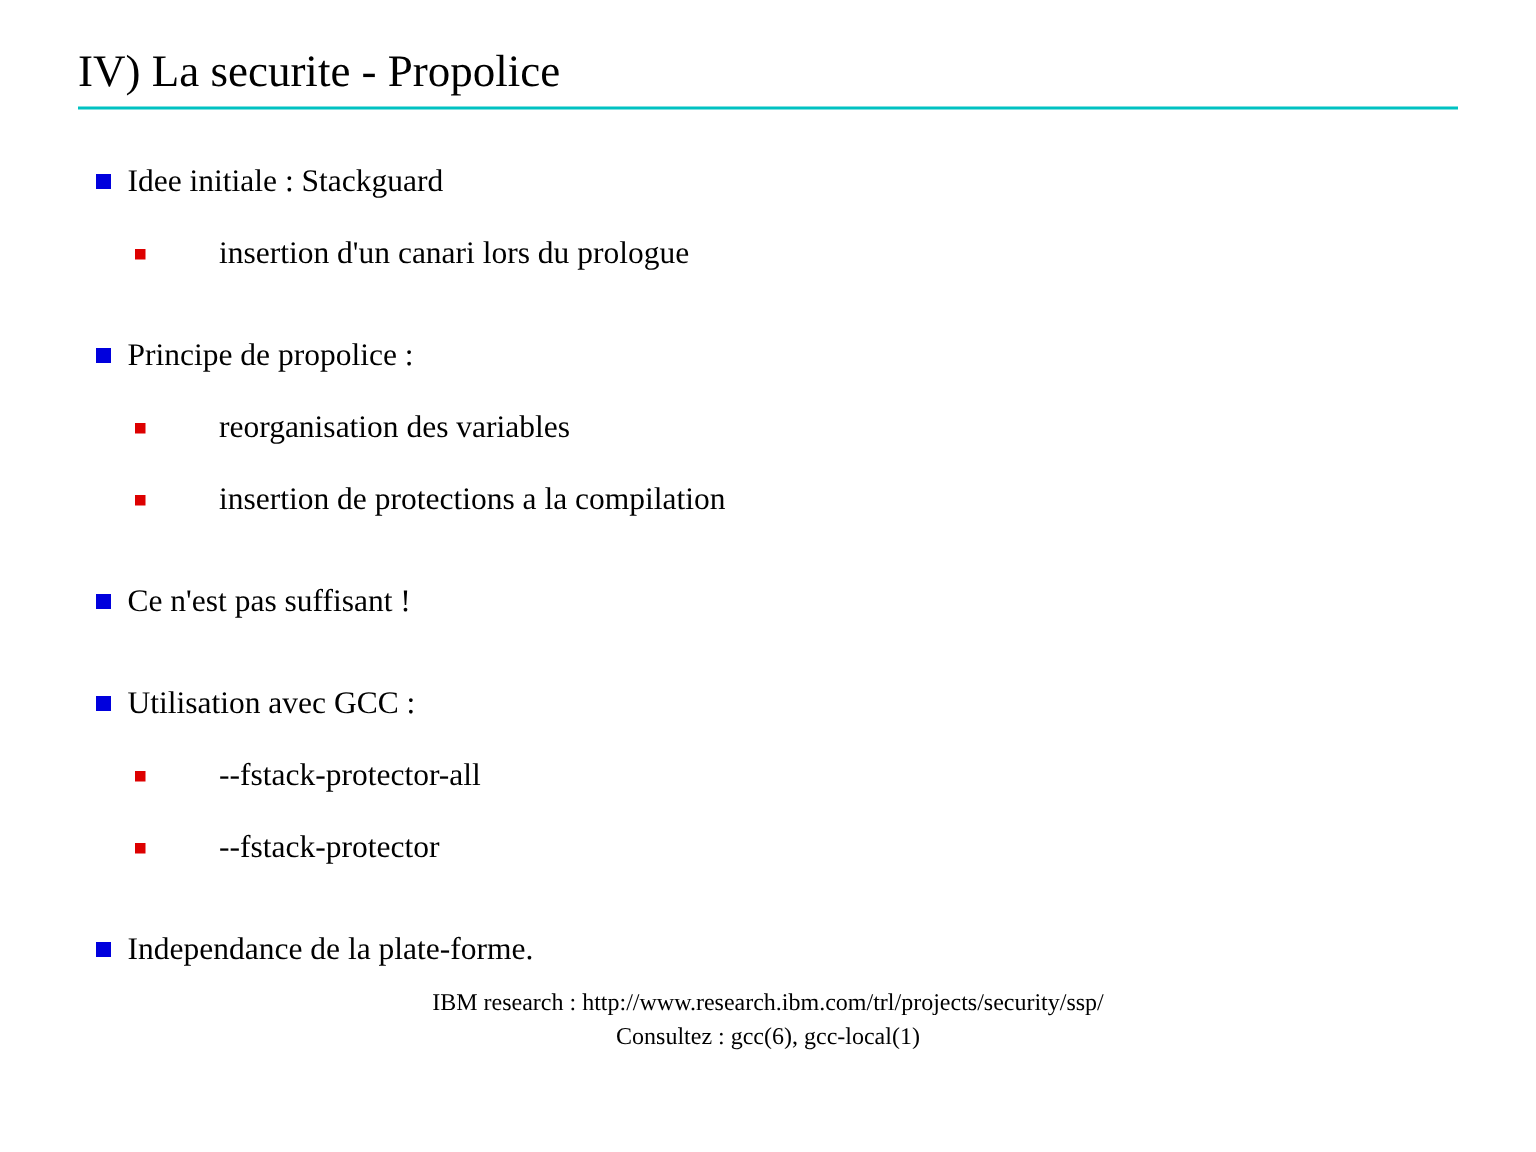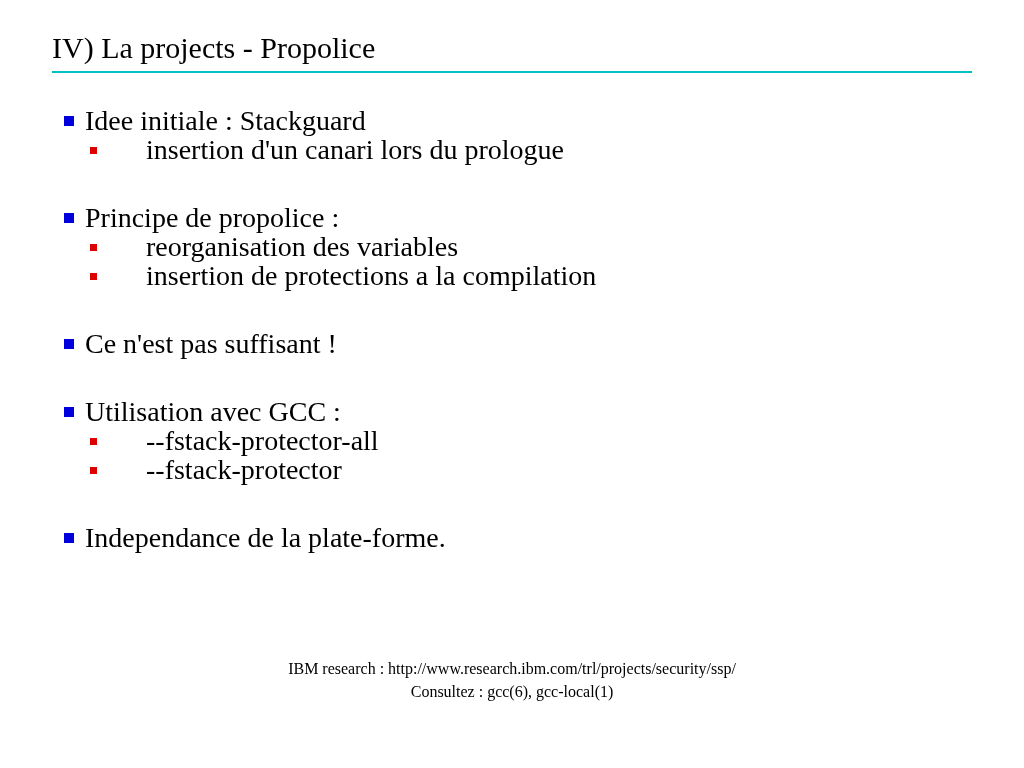--- a/index.html
+++ b/index.html
@@ -34,24 +34,25 @@
   }
   .content {
     margin-top: 33px;
   }
   .group {
     margin-bottom: 39px;
   }
   .line {
     display: flex;
     align-items: center;
-    font-size: 28px;
+    font-size: 21px;
     line-height: 29px;
     height: 29px;
     white-space: pre;
+    margin-top: 19px;
   }
   .main-line {
     padding-left: 12px;
   }
   .sub-line {
     padding-left: 38px;
     gap: 41px;
   }
   .bullet-main {
     flex: 0 0 auto;
@@ -78,21 +79,21 @@
   .footer-line {
     font-size: 16px;
     line-height: 23px;
   }
 </style>
 </head>
 <body>
 
 <div class="slide">
 
-  <h1 class="title">IV) La projects - Propolice</h1>
+  <h1 class="title">IV) La securite - Propolice</h1>
   <div class="rule"></div>
 
   <div class="content">
 
     <div class="group">
       <div class="line main-line">
         <span class="bullet-main"></span>
         <span>Idee initiale : Stackguard</span>
       </div>
       <div class="line sub-line">

